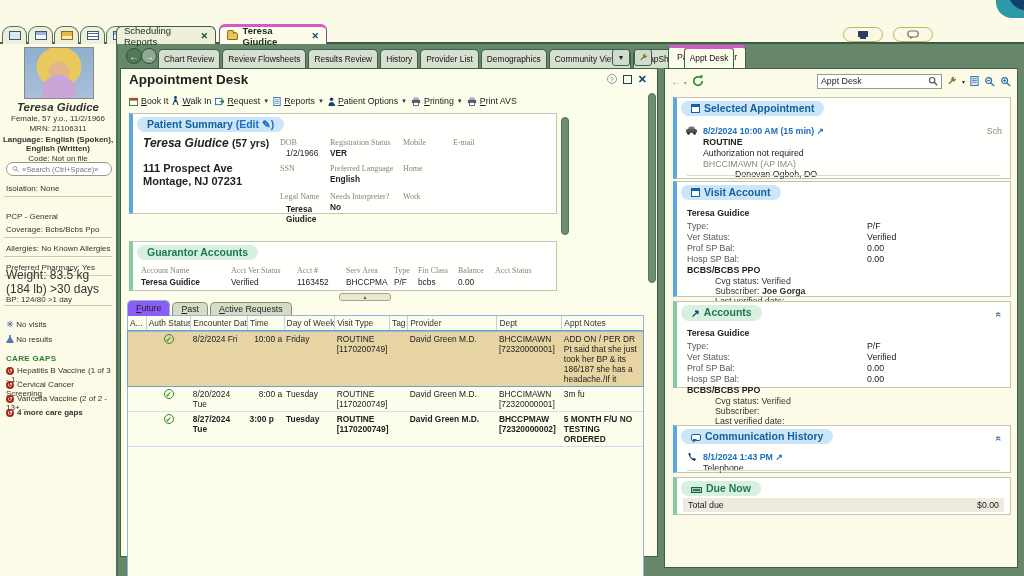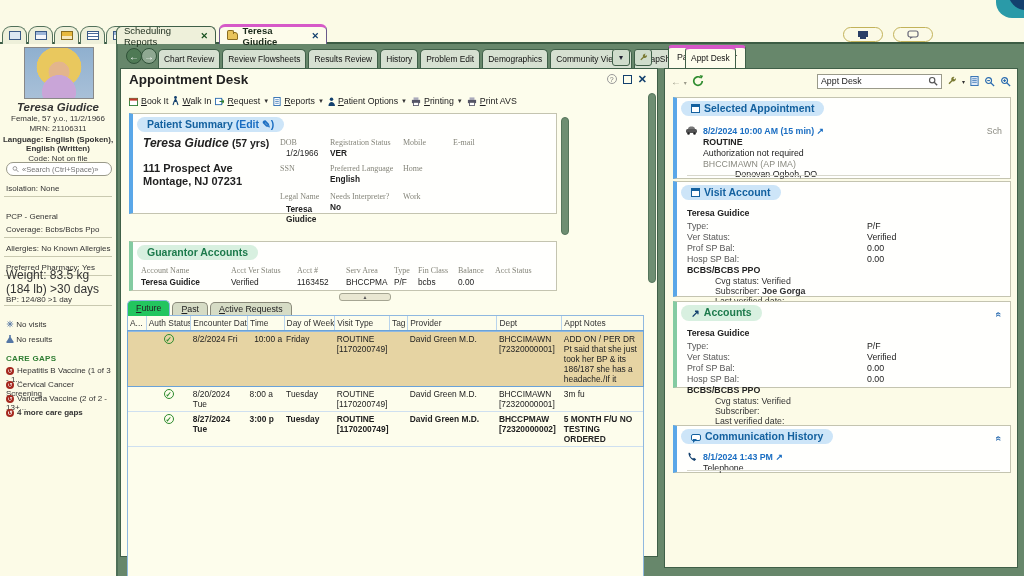--- a/index.html
+++ b/index.html
@@ -70,21 +70,21 @@
   .chat-ico{width:10px;height:7px;border:1px solid #14619f;border-radius:2px;position:relative;background:#fff;}
   .chat-ico::after{content:"";position:absolute;left:1px;bottom:-3px;border:2px solid transparent;border-top-color:#14619f;border-left-color:#14619f;}
   .money-ico{width:11px;height:6px;background:#2f7d4e;border:1px solid #1d5c38;box-shadow:inset 0 0 0 1px #9fd4b4;}
   .glabel{position:absolute;font-size:8px;color:#85857a;white-space:nowrap;font-family:Liberation Serif, serif;}
   .gval{position:absolute;font-size:8.3px;color:#222;white-space:nowrap;}
   .thumb-v{background:#6e8e72;border:1px solid #55755c;border-radius:4px;}
   .splitter{position:absolute;left:218px;top:224px;width:52px;height:8px;background:#e9e7d2;border:1px solid #a5a593;border-radius:3px;text-align:center;font-size:5px;color:#555;line-height:7px;}
 
   .appt-tabs{position:absolute;left:6px;top:231px;display:flex;align-items:flex-end;}
   .ftab{background:#d6dcc5;border:1px solid #8a8a7a;border-bottom:none;border-radius:5px 5px 0 0;font-size:8.8px;padding:0 8px;height:14px;line-height:13px;margin-right:2px;color:#222;}
-  .ftab.active{background:#22c55e;border-color:#8fb8e0;height:16px;line-height:15px;z-index:3;}
+  .ftab.active{background:#8b5cf6;border-color:#8fb8e0;height:16px;line-height:15px;z-index:3;}
 
   .tablewrap{position:absolute;left:6px;top:246px;width:517px;height:283px;border:1px solid #8fb8e0;background:#fdfdec;}
   table.appt{border-collapse:collapse;table-layout:fixed;width:515px;font-size:8.4px;}
   table.appt th{font-weight:normal;text-align:left;color:#333;border-bottom:1px solid #8fb8e0;border-left:1px solid #b9d4ec;height:15px;padding:0 2px;white-space:nowrap;overflow:hidden;}
   table.appt th:first-child{border-left:none;}
   table.appt td{vertical-align:top;padding:2px 2px;border-bottom:1px solid #cfe0f0;overflow:hidden;}
   tr.sel{background:#e6d4a3;outline:1px solid #6aa2d8;}
   tr.boldrow{font-weight:bold;}
   .chk{display:inline-block;width:10px;height:10px;border:1.4px solid #2e8b2e;border-radius:50%;color:#2e8b2e;font-size:7.5px;line-height:9px;text-align:center;font-weight:bold;}
 
@@ -201,21 +201,21 @@
     <div class="lb-left abs" style="top:364px;font-weight:bold"><span class="gap-dot">↺</span><span>4 more care gaps</span></div>
   </aside>
 
   <div class="navbtn" style="left:126px;background:#4f7a55">←</div>
   <div class="navbtn" style="left:141px;background:#8fa892">→</div>
   <div class="atabs">
     <div class="atab">Chart Review</div>
     <div class="atab">Review Flowsheets</div>
     <div class="atab">Results Review</div>
     <div class="atab">History</div>
-    <div class="atab">Problem Edit</div>
+    <div class="atab">Provider List</div>
     <div class="atab">Demographics</div>
     <div class="atab">Community Viewer</div>
     <div class="atab">SnapShot</div>
     <div class="atab active">Appt Desk</div>
   </div>
   <div class="sqbtn" style="left:612px">
       <span>▾</span>
     </div>
   <div class="sqbtn" style="left:634px">
     <svg width="9" height="9" viewBox="0 0 12 12">
@@ -382,21 +382,21 @@
             <td><span>ROUTINE</span><br><span>[1170200749]</span></td>
             <td></td>
             <td>David Green M.D.</td>
             <td><span>BHCCIMAWN</span><br><span>[72320000001]</span></td>
             <td>ADD ON / PER DR Pt said that she just took her BP &amp; its 186/187 she has a headache./If it</td>
           </tr>
           <tr style="height:24px">
             <td></td>
             <td style="text-align:center"><span class="chk">✓</span></td>
             <td>8/20/2024 Tue</td>
-            <td style="">8:00 a</td>
+            <td style="text-align:right">8:00 a</td>
             <td>Tuesday</td>
             <td><span>ROUTINE</span><br><span>[1170200749]</span></td>
             <td></td>
             <td>David Green M.D.</td>
             <td><span>BHCCIMAWN</span><br><span>[72320000001]</span></td>
             <td>3m fu</td>
           </tr>
           <tr class="boldrow" style="height:34px">
             <td></td>
             <td style="text-align:center"><span class="chk">✓</span></td>
@@ -500,14 +500,21 @@
       <span class="pill"><span class="pill-ico chat-ico"></span><span>Communication History</span></span>
       <span class="collapse">«</span>
       <svg class="abs" style="left:10px;top:26px" width="10" height="10" viewBox="0 0 12 12">
           <path d="M2 1C1.4 3.2 3 8.2 9 10.8l2-2.2-2.6-1.8-1 1.1C5.2 6.8 4.2 5.6 3.8 4.2l1.1-1L3.2 1z" fill="#13406e"></path>
         </svg>
       <span class="abs link" style="left:26px;top:26px"><span>8/1/2024 1:43 PM</span> <span>↗</span></span>
       <span class="abs" style="left:26px;top:37px">Telephone</span>
       <div class="cdivider" style="bottom:1px"></div>
     </div>
 
+    <div class="rcard green" style="top:408px;height:38px">
+      <span class="pill green"><span class="pill-ico money-ico"></span><span>Due Now</span></span>
+      <div class="duerow" style="top:20px">
+        <span>Total due</span>
+        <span>$0.00</span>
+      </div>
+    </div>
   </section>
 </div>
 
 </body></html>

